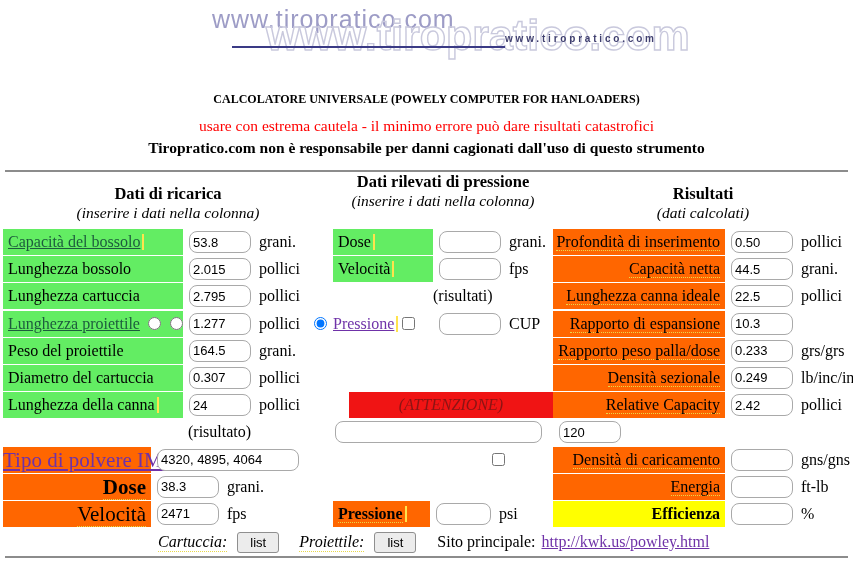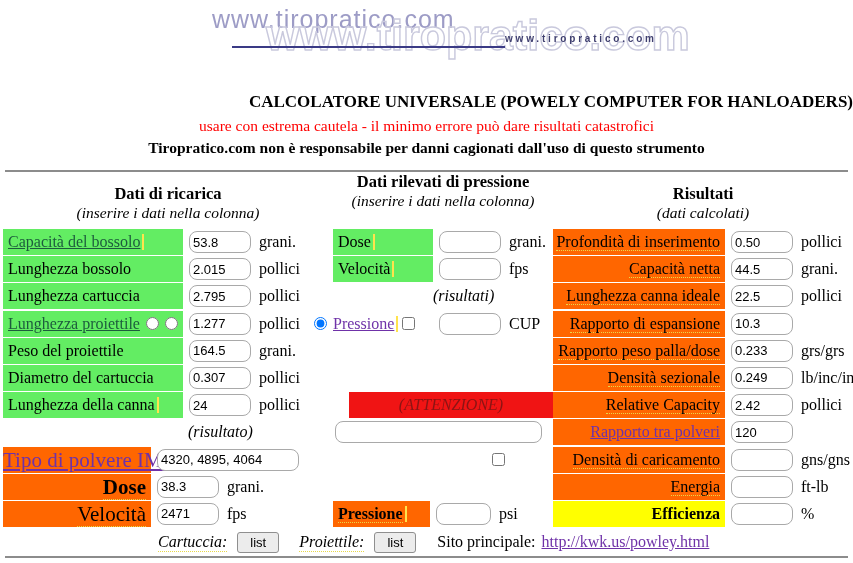--- a/index.html
+++ b/index.html
@@ -17,22 +17,22 @@
   .wm-solid{position:absolute;left:212px;top:5px;font-family:"Liberation Sans",sans-serif;
     font-size:25px;color:#9D9CC6;letter-spacing:1px;white-space:nowrap;}
   .wm-outline{position:absolute;left:266px;top:11px;font-family:"Liberation Sans",sans-serif;
     font-size:43px;font-weight:bold;letter-spacing:0px;color:transparent;
     -webkit-text-stroke:1.4px #C9C9DD;white-space:nowrap;}
   .wm-small{position:absolute;left:505px;top:33px;font-family:"Liberation Sans",sans-serif;
     font-size:10px;font-weight:600;letter-spacing:2.8px;color:#3F3F6F;white-space:nowrap;}
   .wm-underline{position:absolute;left:232px;top:46px;width:273px;height:2px;background:#3A3A85;}
 
   
-  .title-main{position:absolute;top:92px;left:0;width:853px;text-align:right;
-    font-size:17px;font-weight:bold;}
+  .title-main{position:absolute;top:92px;left:0;width:853px;text-align:center;
+    font-size:12px;font-weight:bold;}
   .title-warning{position:absolute;top:117px;left:0;width:853px;text-align:center;
     font-size:15.5px;color:var(--warning_red);}
   .title-disclaimer{position:absolute;top:139px;left:0;width:853px;text-align:center;
     font-size:15.5px;font-weight:bold;}
   .hr{position:absolute;left:5px;width:843px;height:0;border-top:2px solid #8C8C8C;}
   .hr-top{top:170px;} .hr-bottom{top:556px;}
 
   
   .col-head{position:absolute;text-align:center;}
   .col-head .ch-title{font-size:16.5px;font-weight:bold;}
@@ -64,21 +64,21 @@
   .inp-psi{width:55px;}
   .unit{margin-left:8px;font-size:16px;white-space:nowrap;}
 
   .glink{color:var(--link_green);text-decoration:underline;cursor:pointer;}
   .plink{color:var(--link_purple);text-decoration:underline;cursor:pointer;}
   .help{border-bottom:1px dotted var(--dotted);}
   .caret::after{content:"";display:inline-block;width:2px;height:16px;background:#FFE34D;
     vertical-align:-3px;margin-left:2px;}
   .boldtxt{font-weight:bold;}
 
-  .note{font-size:16px;font-style:italic;white-space:nowrap;}
+  .note{font-size:16px;white-space:nowrap;}
   .attn-box{width:230px;height:26px;background:var(--red);color:var(--red_text);
     font-style:italic;font-size:16px;text-align:center;line-height:26px;margin-left:16px;}
   .help-toggle-row{width:172px;justify-content:flex-end;font-size:15px;}
 
   input[type="radio"],input[type="checkbox"]{width:13px;height:13px;margin:0 0 0 6px;flex:none;}
 
   
   .footer{position:absolute;left:0;top:529px;width:853px;height:26px;display:flex;
     align-items:center;padding-left:158px;font-size:16px;}
   .f-lbl{font-style:italic;}
@@ -129,21 +129,21 @@
       <span class="unit">pollici</span>
     </div>
 
     <div class="row">
       <div class="lbl lbl-green">Lunghezza cartuccia</div>
       <input class="inp inp-sm" type="text" value="2.795" style="">
       <span class="unit">pollici</span>
     </div>
 
     <div class="row">
-      <div class="lbl lbl-green" style="display:flex;align-items:center;">
+      <div class="lbl lbl-green" style="display:flex;align-items:center;justify-content:space-between;">
         <span class="glink">Lunghezza proiettile</span>
         <input type="radio" name="lp-opt" style="">
         <input type="radio" name="lp-opt" style="">
       </div>
       <input class="inp inp-sm" type="text" value="1.277" style="">
       <span class="unit">pollici</span>
       <input type="radio" name="lp-opt" checked="" style="margin-left: 14px;">
     </div>
 
     <div class="row">
@@ -275,21 +275,20 @@
       <span class="unit">lb/inc/inc</span>
     </div>
 
     <div class="row">
       <div class="lbl lbl-orange-r"><span class="help">Relative Capacity</span></div>
       <input class="inp inp-sm" type="text" value="2.42" style="">
       <span class="unit">pollici</span>
     </div>
 
     <div class="row">
-      <div class="lbl lbl-orange-r"><span class="plink">Rapporto tra polveri</span></div>
       <input class="inp inp-sm" type="text" value="120" style="">
       <span class="unit"></span>
     </div>
 
     <div class="row">
       <div class="lbl lbl-orange-r"><span class="help">Densità di caricamento</span></div>
       <input class="inp inp-sm" type="text" value="" style="">
       <span class="unit">gns/gns</span>
     </div>
 

